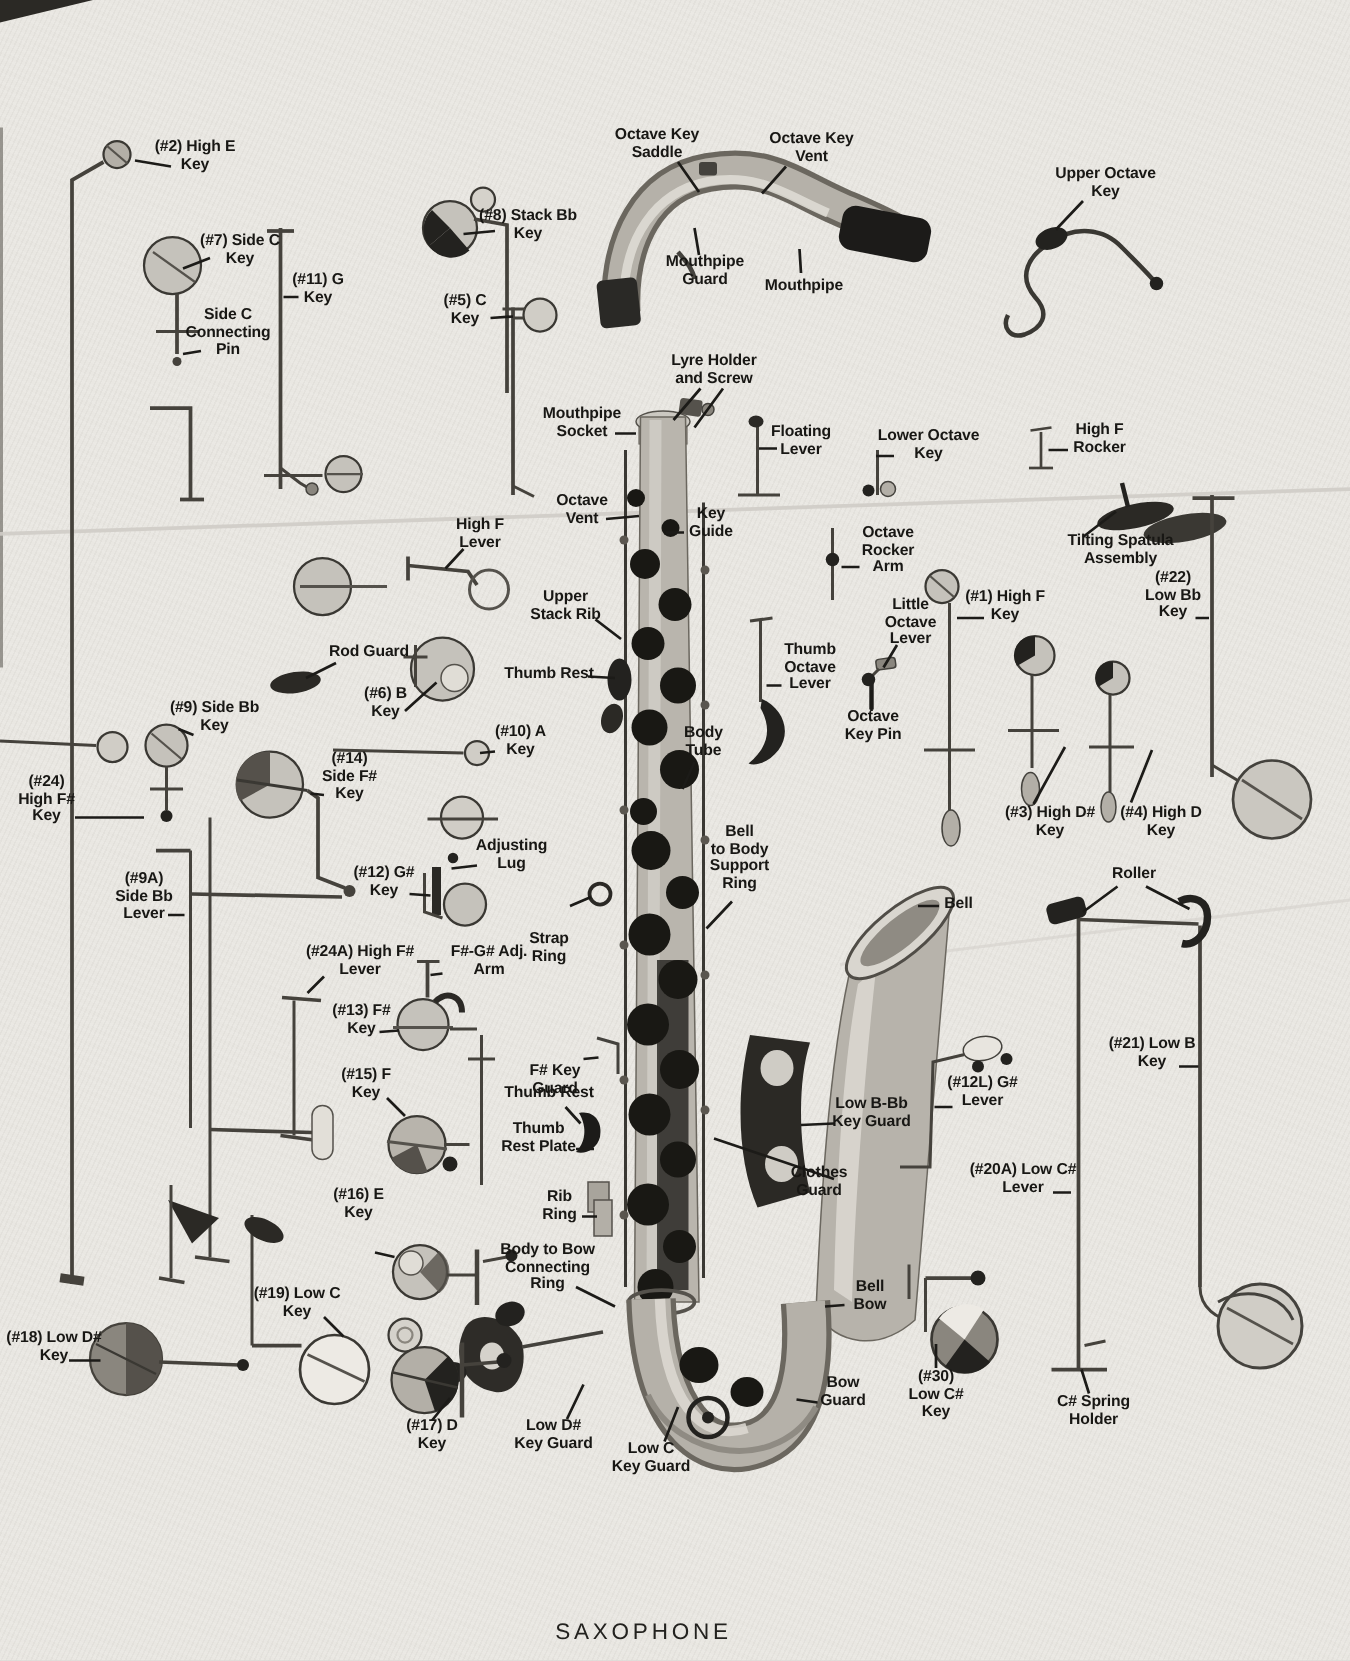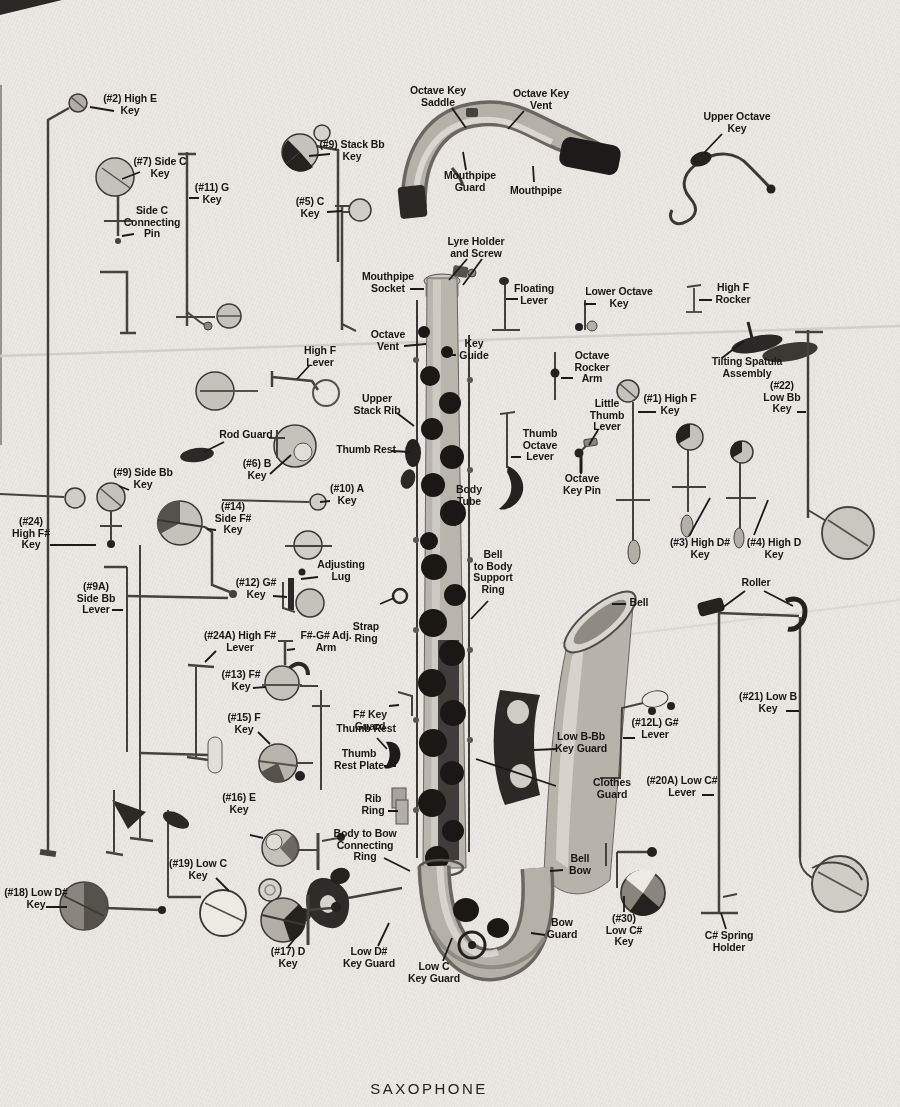--- a/index.html
+++ b/index.html
@@ -320,21 +320,21 @@
 
   <div class="lbl" style="left:130px;top:104px">(#2) High E
 Key</div>
   <div class="lbl" style="left:160px;top:167px">(#7) Side C
 Key</div>
   <div class="lbl" style="left:152px;top:222px">Side C
 Connecting
 Pin</div>
   <div class="lbl" style="left:212px;top:193px">(#11) G
 Key</div>
-  <div class="lbl" style="left:352px;top:150px">(#9) Stack Bb
+  <div class="lbl" style="left:352px;top:150px">(#8) Stack Bb
 Key</div>
   <div class="lbl" style="left:310px;top:207px">(#5) C
 Key</div>
   <div class="lbl" style="left:438px;top:96px">Octave Key
 Saddle</div>
   <div class="lbl" style="left:541px;top:99px">Octave Key
 Vent</div>
   <div class="lbl" style="left:470px;top:181px">Mouthpipe
 Guard</div>
   <div class="lbl" style="left:536px;top:191px">Mouthpipe</div>
@@ -360,21 +360,21 @@
 Assembly</div>
   <div class="lbl" style="left:592px;top:367px">Octave
 Rocker
 Arm</div>
   <div class="lbl" style="left:782px;top:397px">(#22)
 Low Bb
 Key</div>
   <div class="lbl" style="left:377px;top:404px">Upper
 Stack Rib</div>
   <div class="lbl" style="left:607px;top:415px">Little
-Thumb
+Octave
 Lever</div>
   <div class="lbl" style="left:670px;top:404px">(#1) High F
 Key</div>
   <div class="lbl" style="left:366px;top:450px">Thumb Rest</div>
   <div class="lbl" style="left:540px;top:445px">Thumb
 Octave
 Lever</div>
   <div class="lbl" style="left:582px;top:484px">Octave
 Key Pin</div>
   <div class="lbl" style="left:246px;top:435px">Rod Guard</div>
@@ -423,21 +423,21 @@
 Key</div>
   <div class="lbl" style="left:370px;top:720px">F# Key
 Guard</div>
   <div class="lbl" style="left:366px;top:729px">Thumb Rest</div>
   <div class="lbl" style="left:655px;top:728px">(#12L) G#
 Lever</div>
   <div class="lbl" style="left:359px;top:759px">Thumb
 Rest Plate</div>
   <div class="lbl" style="left:581px;top:742px">Low B-Bb
 Key Guard</div>
-  <div class="lbl" style="left:612px;top:788px">Clothes
+  <div class="lbl" style="left:546px;top:788px">Clothes
 Guard</div>
   <div class="lbl" style="left:682px;top:786px">(#20A) Low C#
 Lever</div>
   <div class="lbl" style="left:373px;top:804px">Rib
 Ring</div>
   <div class="lbl" style="left:239px;top:803px">(#16) E
 Key</div>
   <div class="lbl" style="left:365px;top:845px">Body to Bow
 Connecting
 Ring</div>

